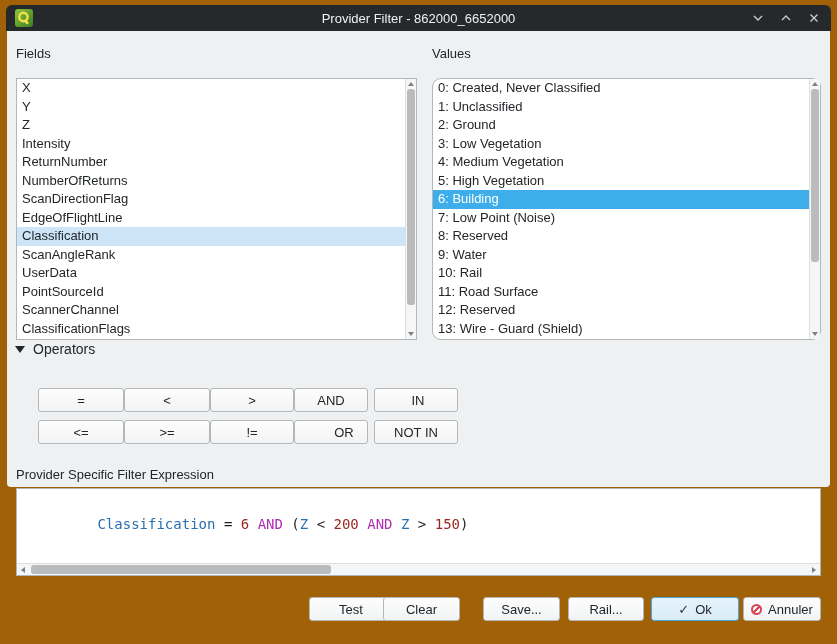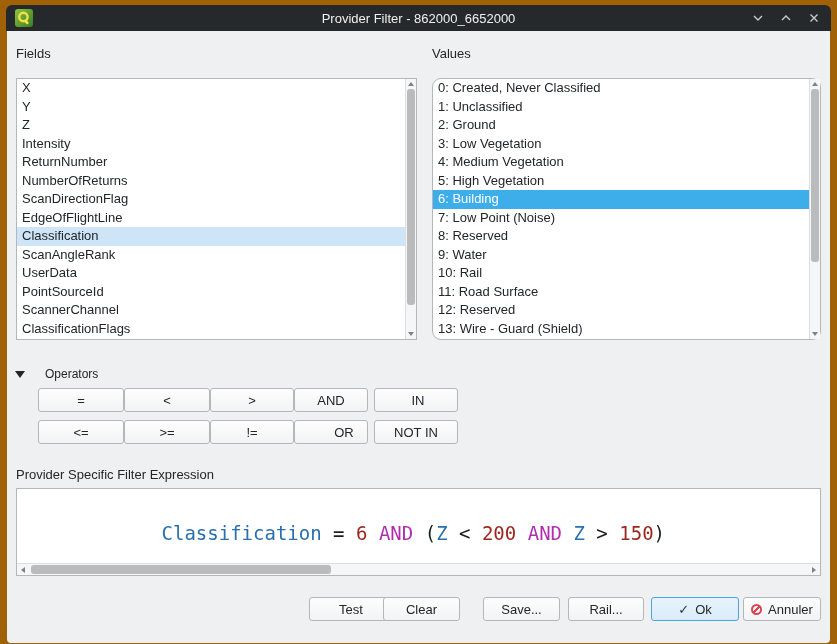--- a/index.html
+++ b/index.html
@@ -23,21 +23,21 @@
   }
   .win-controls{margin-left:auto;display:flex;gap:12px;z-index:2;}
   .winbtn{
     background:none;border:none;padding:0;margin:0;width:16px;height:16px;
     display:flex;align-items:center;justify-content:center;cursor:pointer;
   }
   .winbtn svg{display:block;}
 
   
   .content{
-    position:absolute;left:7px;top:31px;width:823px;height:612px;
+    position:absolute;left:7px;top:31px;width:823px;height:456px;
     background:var(--window_bg,#eff0f1);border-radius:0 0 4px 4px;
   }
   .section-label{position:absolute;font-size:13px;color:var(--text,#232629);}
 
   
   .list{
     position:absolute;top:47px;height:262px;background:var(--list_bg,#fff);
     border:1px solid var(--border,#b6b9ba);box-sizing:border-box;font-size:13px;
   }
   .fields-list{left:9px;width:401px;}
@@ -53,40 +53,40 @@
   }
   .varrow{height:10px;display:flex;align-items:center;justify-content:center;flex:none;cursor:pointer;}
   .tri-up{width:0;height:0;border-left:3px solid transparent;border-right:3px solid transparent;border-bottom:4px solid #7f8184;}
   .tri-down{width:0;height:0;border-left:3px solid transparent;border-right:3px solid transparent;border-top:4px solid #7f8184;}
   .vtrack{flex:1;position:relative;}
   .vthumb{position:absolute;left:1px;right:1px;background:#b9bbbd;border-radius:3px;}
   .fields-thumb{top:0;height:90%;}
   .values-thumb{top:0;height:72%;}
 
   
-  .operators-header{position:absolute;left:8px;top:336px;display:flex;align-items:center;gap:20px;font-size:12px;}
+  .operators-header{position:absolute;left:8px;top:310px;display:flex;align-items:center;gap:8px;font-size:14px;}
   .collapse-arrow{width:0;height:0;border-left:5px solid transparent;border-right:5px solid transparent;border-top:7px solid #232629;display:inline-block;cursor:pointer;}
   .op-btn,.btn{
     position:absolute;height:24px;box-sizing:border-box;
     background:linear-gradient(#fdfdfd,var(--button_bg,#f2f3f4));
     border:1px solid var(--border,#b6b9ba);border-radius:3px;
     font-size:13px;color:var(--text,#232629);font-family:inherit;cursor:pointer;
     display:flex;align-items:center;justify-content:center;gap:6px;
   }
   .oprow1{top:357px;} .oprow2{top:389px;}
 
   
   .editor{
     position:absolute;left:9px;top:457px;width:805px;height:88px;
     background:#fff;border:1px solid var(--border,#b6b9ba);box-sizing:border-box;
   }
   .code{
     position:absolute;left:0;top:0;right:0;bottom:12px;
-    font-family:"DejaVu Sans Mono",monospace;font-size:19px;
-    padding:11px 0 0 13px;white-space:pre;overflow:hidden;cursor:text;margin-left:40px;
+    font-family:"DejaVu Sans Mono",monospace;font-size:14px;
+    padding:11px 0 0 13px;white-space:pre;overflow:hidden;cursor:text;
   }
   .code span{white-space:pre;}
   .tok-field{color:var(--syntax_field,#2a6fae);}
   .tok-keyword{color:var(--syntax_keyword,#b02eb0);}
   .tok-number{color:var(--syntax_number,#9c2720);}
   .tok-op{color:var(--syntax_op,#1b1e20);}
   .hscroll{
     position:absolute;left:0;right:0;bottom:0;height:12px;background:#f5f6f7;
     border-top:1px solid #dcdee0;display:flex;align-items:stretch;box-sizing:border-box;
   }

